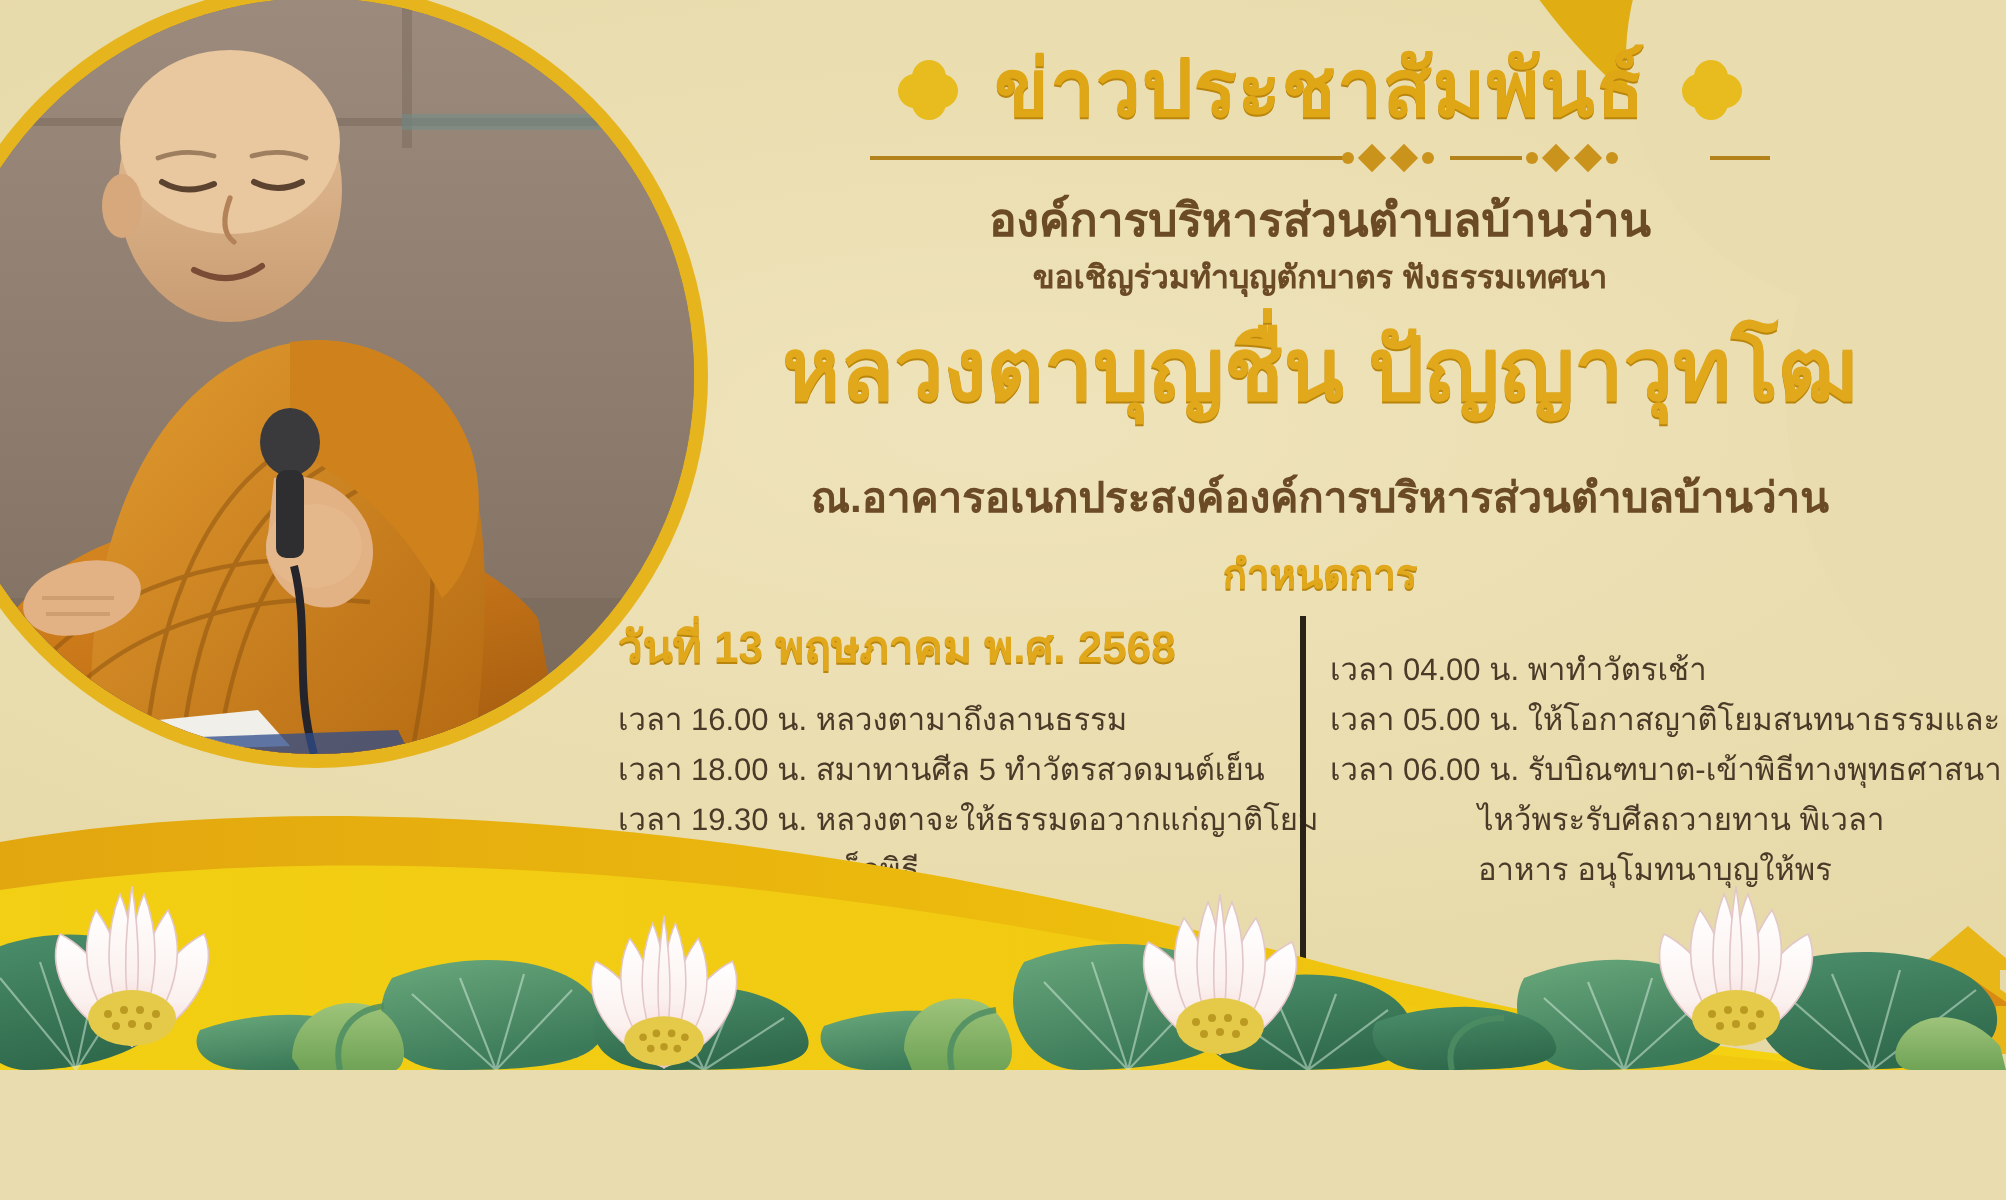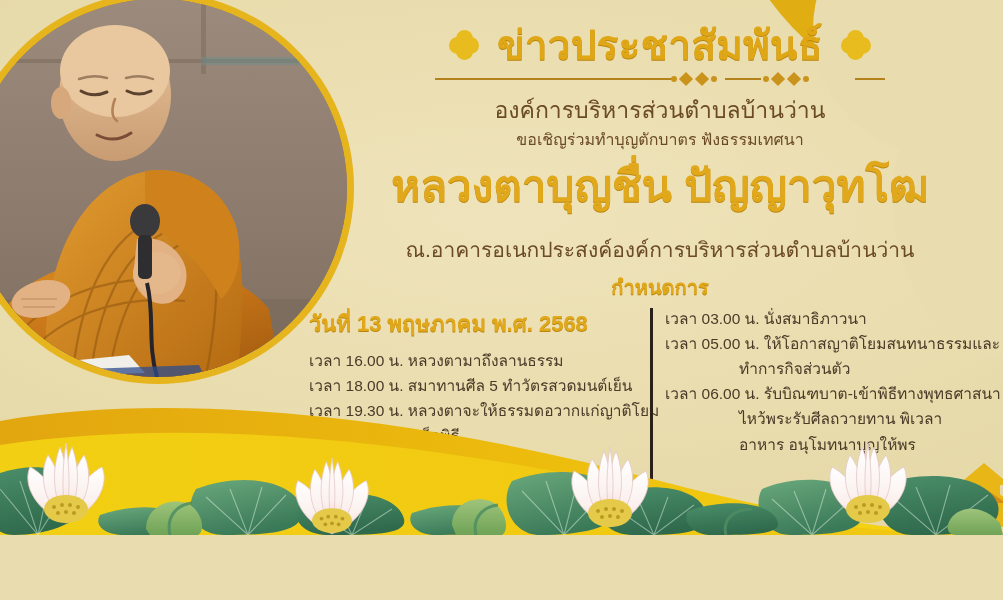--- a/index.html
+++ b/index.html
@@ -96,39 +96,39 @@
   .divider-orn .dot{
     position:absolute;top:5px;width:6px;height:6px;border-radius:50%;
     background:#c9931c;
   }
   .divider-orn .dot.o1{left:246px;}
   .divider-orn .dot.o2{left:286px;}
   .divider-orn .dot.o3{left:338px;}
   .divider-orn .dot.o4{left:378px;}
 
   .line-brown{
-    color:#6b4a26;font-weight:400;line-height:1.45;
+    color:#6b4a26;font-weight:700;line-height:1.45;
     margin-top:7px;
   }
   .l-org{font-size:23px;}
   .l-invite{font-size:16px;margin-top:1px;}
   .l-name{
     font-size:44px;font-weight:700;color:#e0a81a;
     text-shadow:0 1px 0 #b9850c;margin-top:8px;line-height:1.2;
   }
   .l-venue{font-size:21px;margin-top:23px;}
   .l-agenda{
     font-size:20px;font-weight:700;color:#e0a81a;
     text-shadow:0 1px 0 #b9850c;margin-top:5px;
   }
 
   
   .schedule{
     position:absolute;left:295px;top:306px;width:700px;
-    display:flex;align-items:flex-start;
+    display:flex;align-items:flex-end;
   }
   .col{box-sizing:border-box;}
   .col-left{width:348px;padding-right:22px;}
   .col-right{width:352px;padding-left:18px;}
   .vrule{
     position:absolute;left:355px;top:2px;width:3px;height:205px;
     background:#2a2118;
   }
   .col-head{
     font-size:22px;font-weight:700;color:#e0a81a;
@@ -283,23 +283,22 @@
 
     <div class="col col-left">
       <div class="col-head">วันที่ 13 พฤษภาคม พ.ศ. 2568</div>
       <div class="item">เวลา 16.00 น. หลวงตามาถึงลานธรรม</div>
       <div class="item">เวลา 18.00 น. สมาทานศีล 5 ทำวัตรสวดมนต์เย็น</div>
       <div class="item">เวลา 19.30 น. หลวงตาจะให้ธรรมดอวากแก่ญาติโยม</div>
       <div class="item">เวลา 20.30 น. เสร็จพิธี</div>
     </div>
 
     <div class="col col-right">
-      <div class="item">เวลา 03.00 น. นั่งสมาธิภาวนา</div>
+      <div class="item">เวลา 04.00 น. พาทำวัตรเช้า</div>
       <div class="item">เวลา 05.00 น. ให้โอกาสญาติโยมสนทนาธรรมและ</div>
-      <div class="item cont">ทำการกิจส่วนตัว</div>
       <div class="item">เวลา 06.00 น. รับบิณฑบาต-เข้าพิธีทางพุทธศาสนา</div>
       <div class="item cont">ไหว้พระรับศีลถวายทาน พิเวลา</div>
       <div class="item cont">อาหาร อนุโมทนาบุญให้พร</div>
     </div>
   </div>
 
   <div class="bottom">
     <svg viewBox="0 0 1003 150" preserveAspectRatio="none" aria-hidden="true">
       <defs>
         <linearGradient id="gOrange" x1="0" y1="0" x2="1" y2="0">

